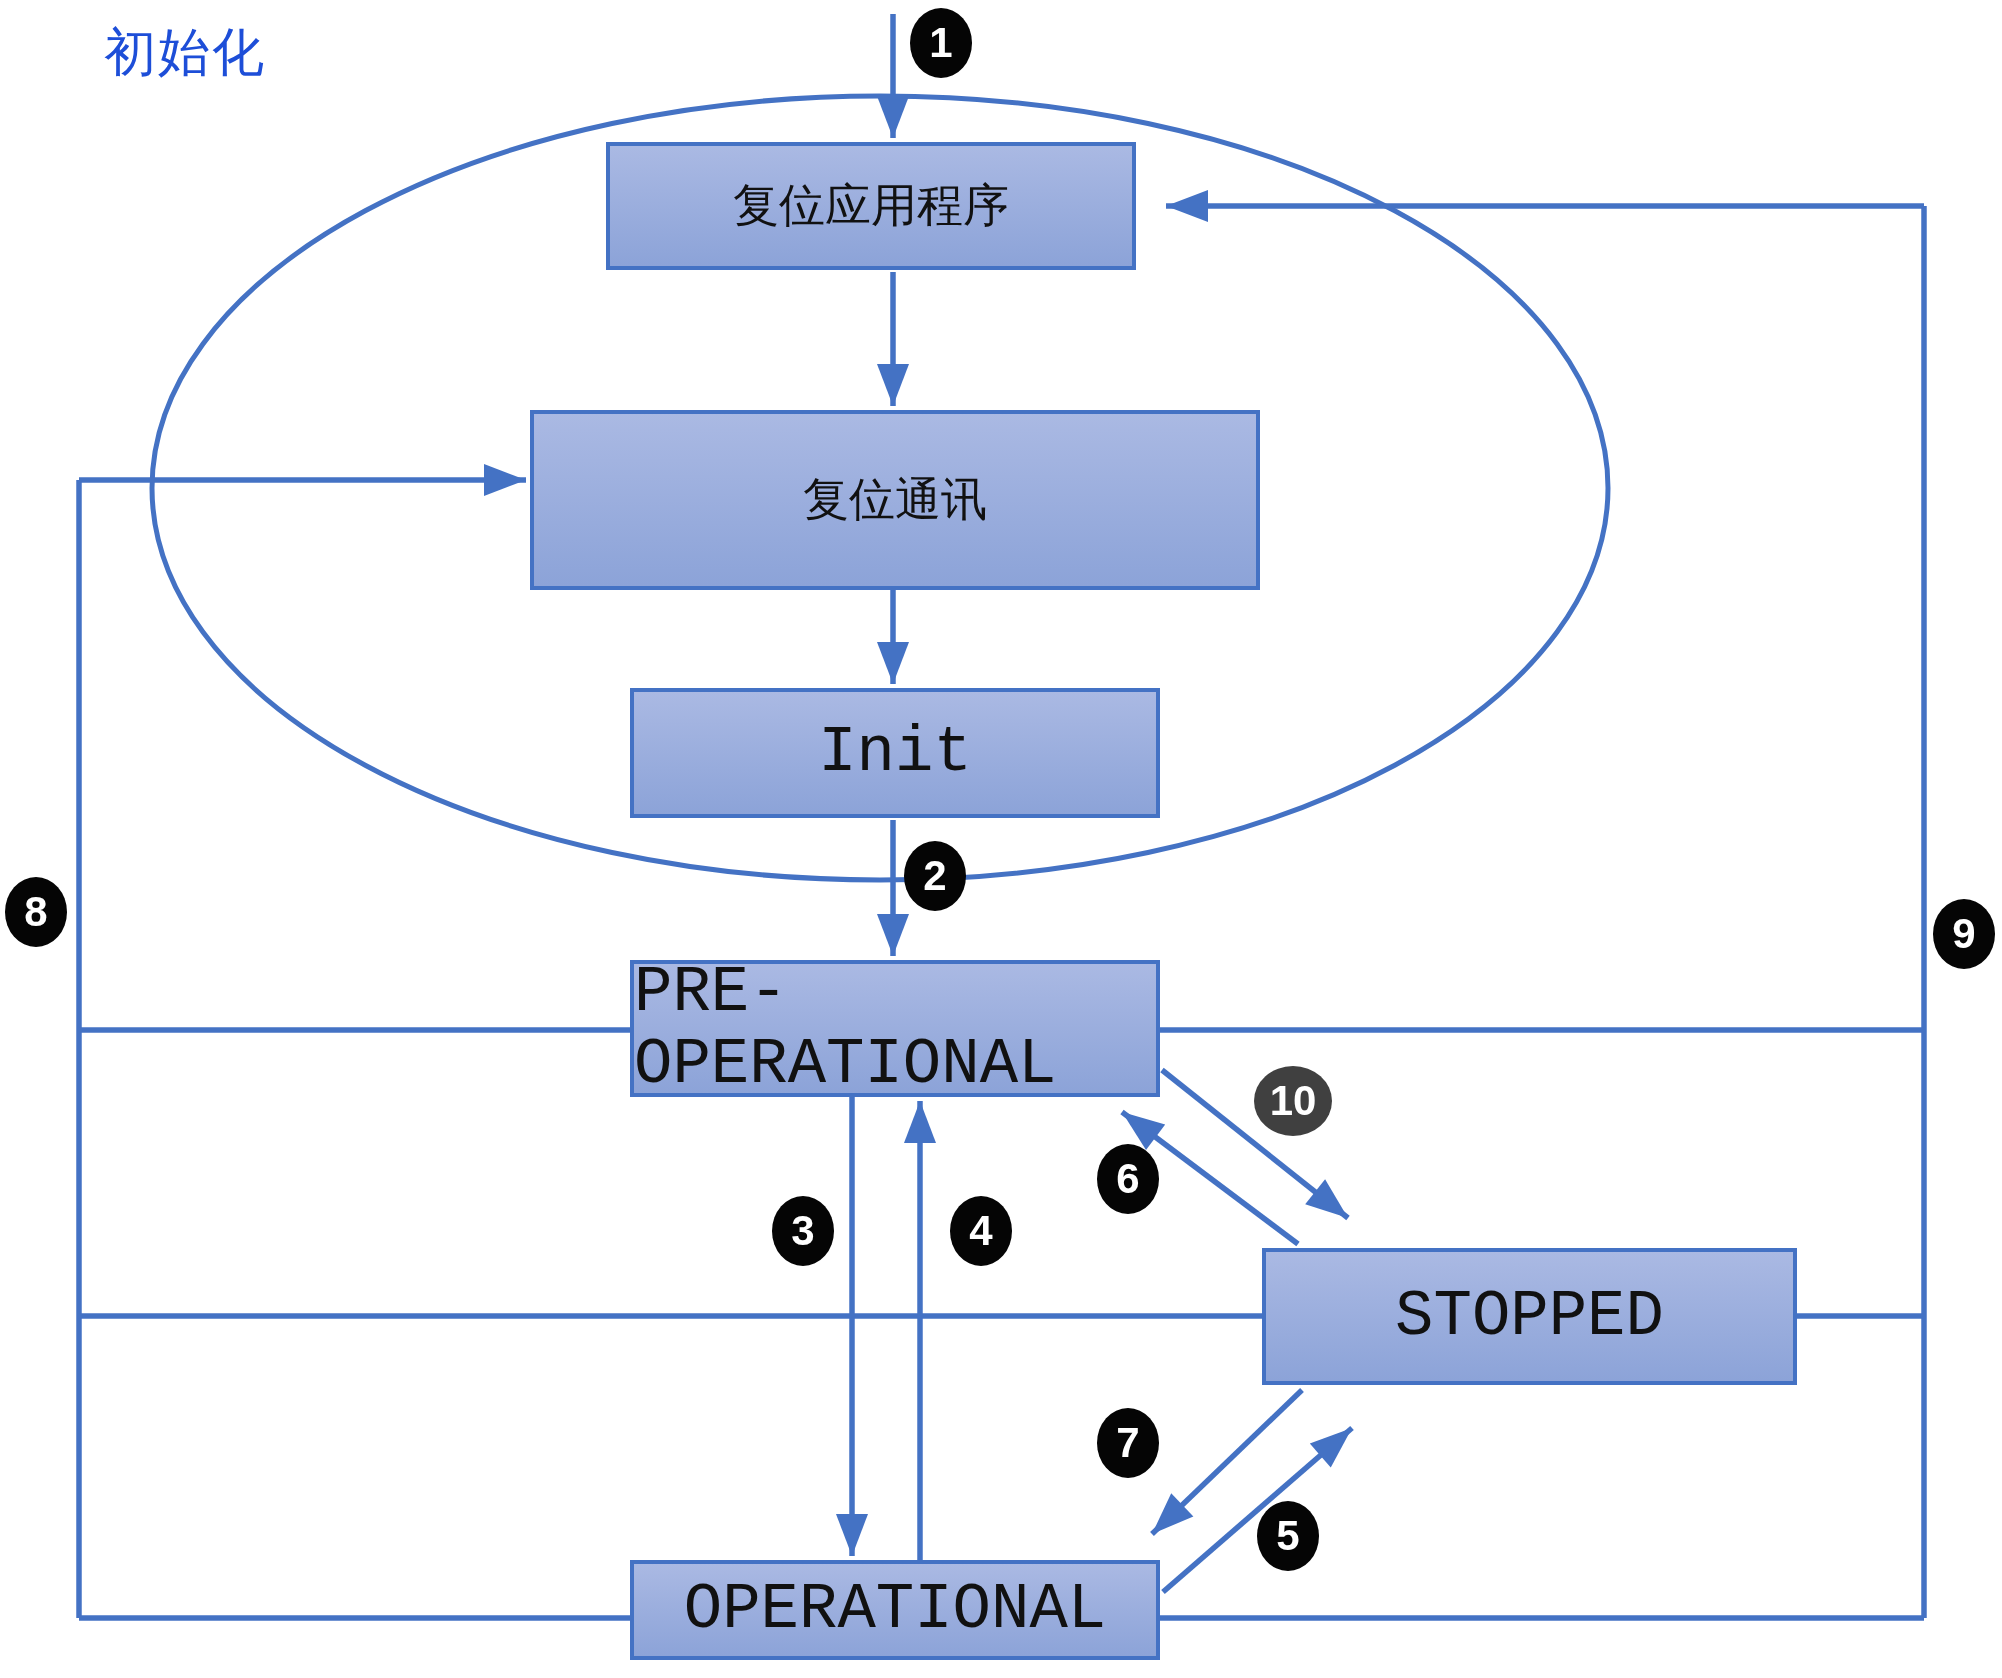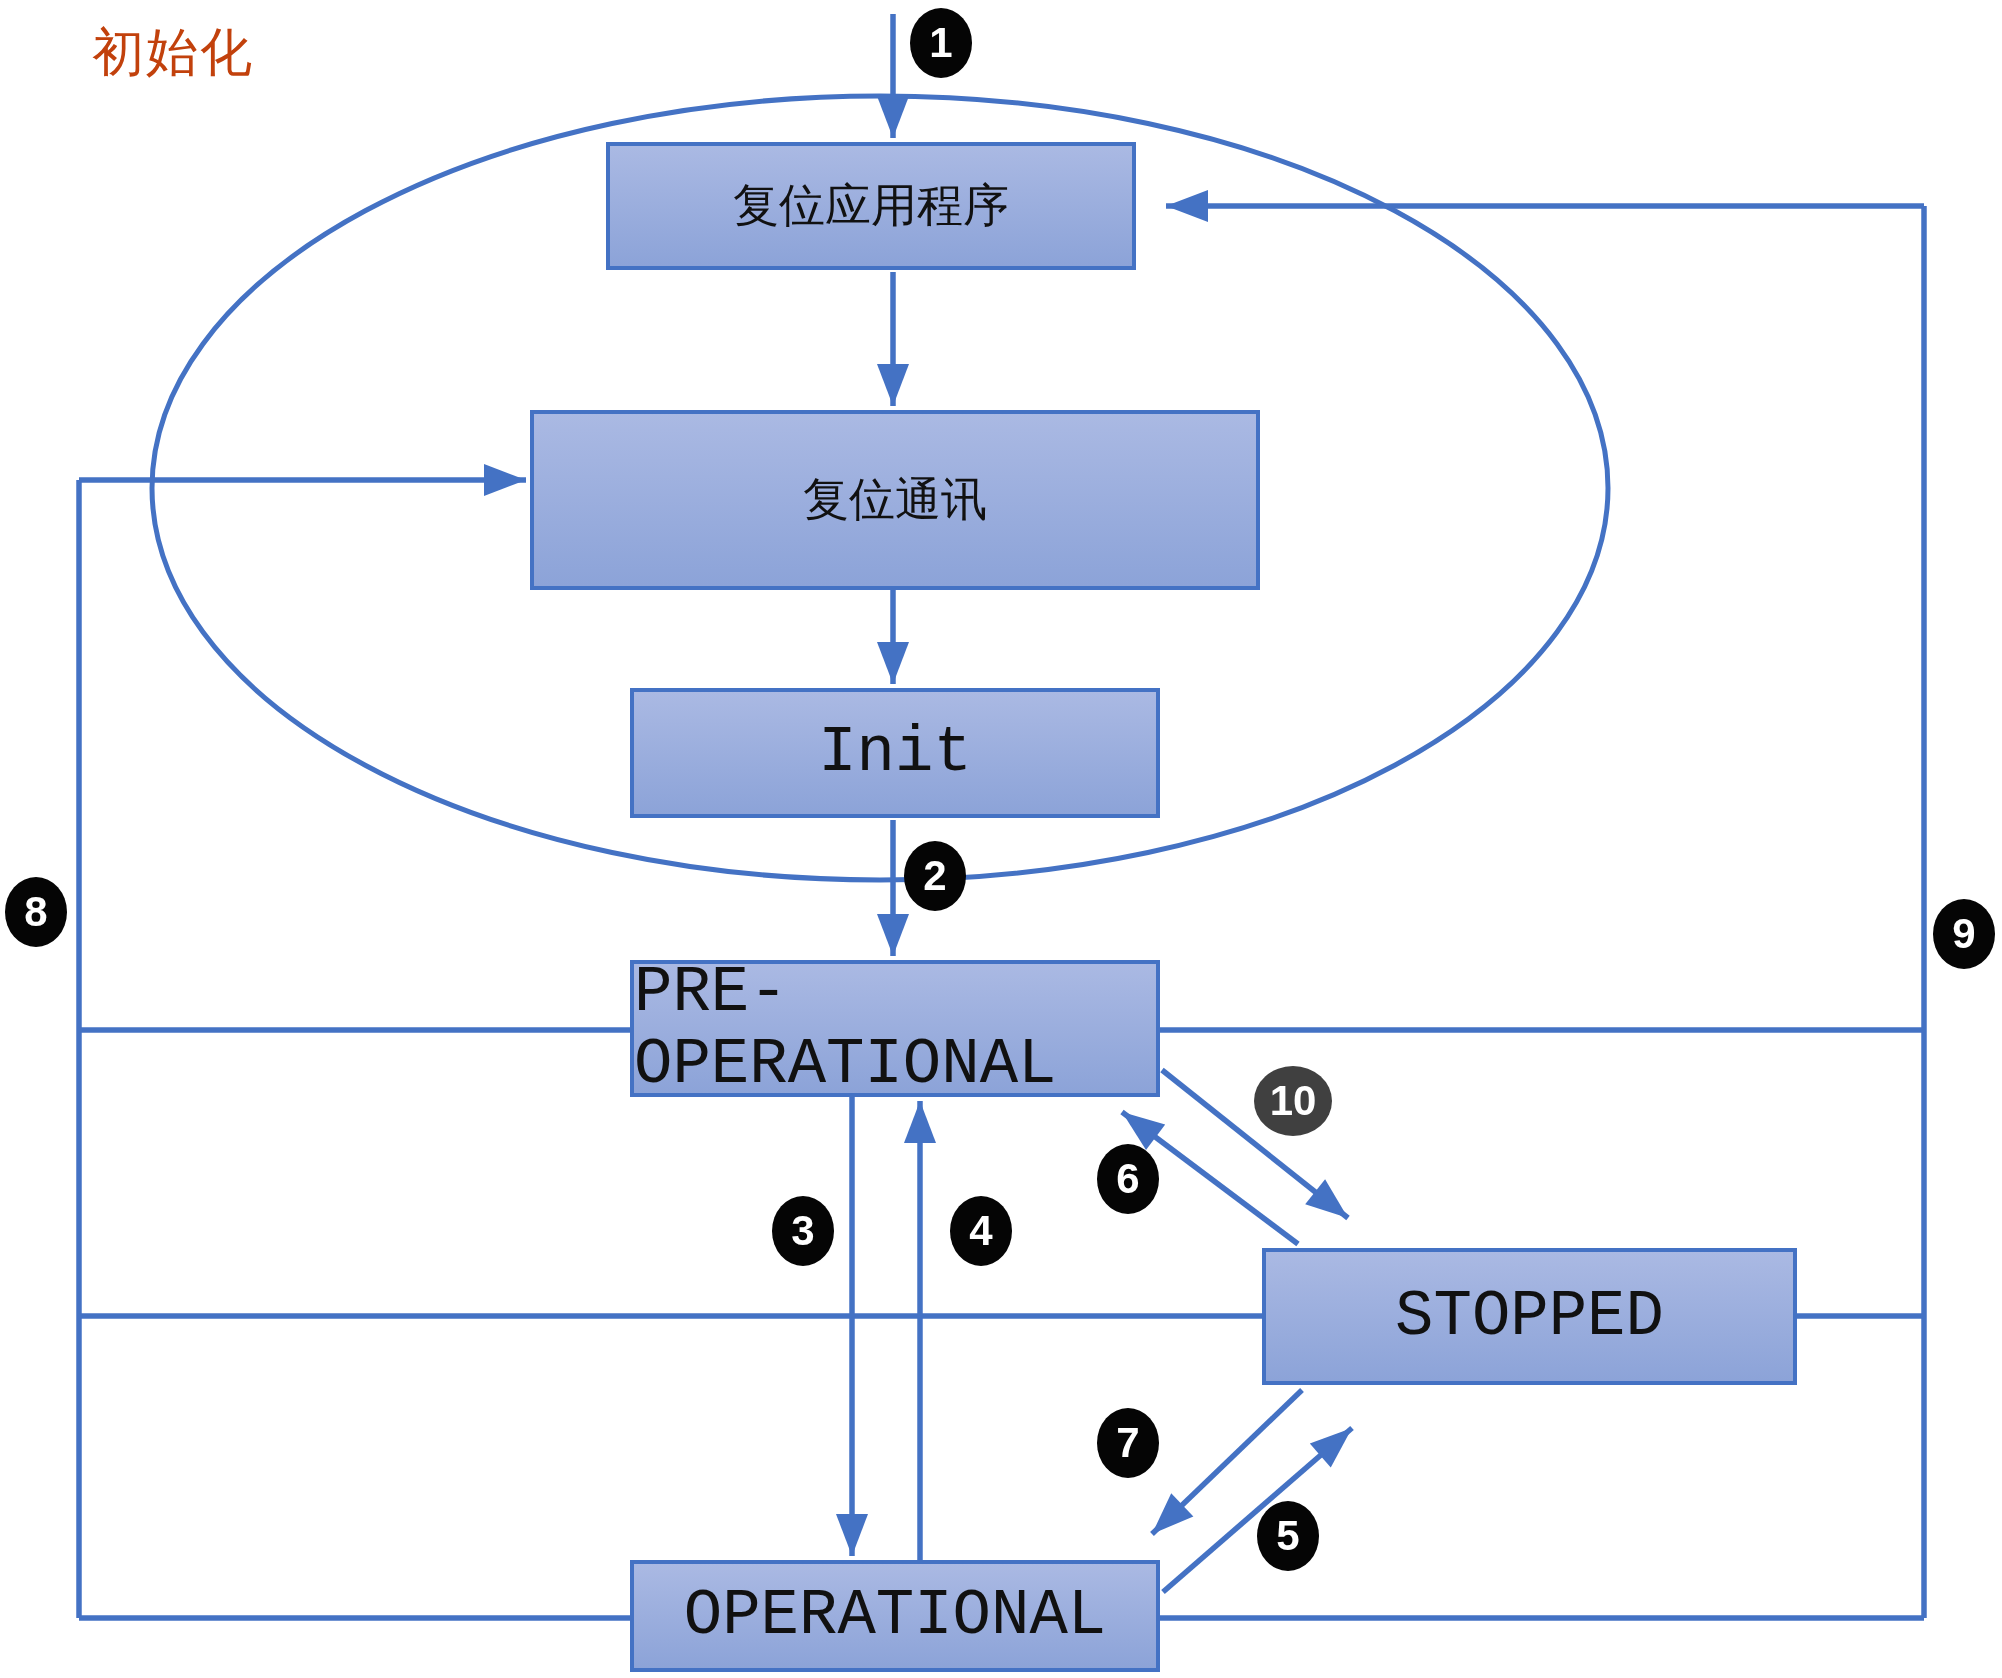--- a/index.html
+++ b/index.html
@@ -65,39 +65,39 @@
         <line x1="1160" y1="1618" x2="1924" y2="1618" stroke="#4472C4" stroke-width="5.5"></line>
         <line x1="852" y1="1097" x2="852" y2="1556" stroke="#4472C4" stroke-width="5.5" marker-end="url(#arrowhead)"></line>
         <line x1="920" y1="1560" x2="920" y2="1101" stroke="#4472C4" stroke-width="5.5" marker-end="url(#arrowhead)"></line>
         <line x1="1298" y1="1244" x2="1122" y2="1112" stroke="#4472C4" stroke-width="5.5" marker-end="url(#arrowhead)"></line>
         <line x1="1162" y1="1070" x2="1348" y2="1218" stroke="#4472C4" stroke-width="5.5" marker-end="url(#arrowhead)"></line>
         <line x1="1163" y1="1592" x2="1352" y2="1428" stroke="#4472C4" stroke-width="5.5" marker-end="url(#arrowhead)"></line>
         <line x1="1302" y1="1390" x2="1152" y2="1534" stroke="#4472C4" stroke-width="5.5" marker-end="url(#arrowhead)"></line>
       </g>
   </svg>
 
-  <div class="diagram-title" style="left: 92px; top: 26px; color: #c2410c;">初始化</div>
+  <div class="diagram-title" style="left: 104px; top: 26px; color: #1d4ed8;">初始化</div>
 
   <div id="nodes-layer">
       <div class="node zh" style="left: 606px; top: 142px; width: 530px; height: 128px; border: 4px solid rgb(68, 114, 196); background: linear-gradient(rgb(170, 185, 227), rgb(140, 163, 216));">
       <span class="node-label">复位应用程序</span>
     </div>
       <div class="node zh" style="left: 530px; top: 410px; width: 730px; height: 180px; border: 4px solid rgb(68, 114, 196); background: linear-gradient(rgb(170, 185, 227), rgb(140, 163, 216));">
       <span class="node-label">复位通讯</span>
     </div>
       <div class="node en" style="left: 630px; top: 688px; width: 530px; height: 130px; border: 4px solid rgb(68, 114, 196); background: linear-gradient(rgb(170, 185, 227), rgb(140, 163, 216));">
       <span class="node-label">Init</span>
     </div>
       <div class="node en" style="left: 630px; top: 960px; width: 530px; height: 137px; border: 4px solid rgb(68, 114, 196); background: linear-gradient(rgb(170, 185, 227), rgb(140, 163, 216));">
       <span class="node-label">PRE-OPERATIONAL</span>
     </div>
       <div class="node en" style="left: 1262px; top: 1248px; width: 535px; height: 137px; border: 4px solid rgb(68, 114, 196); background: linear-gradient(rgb(170, 185, 227), rgb(140, 163, 216));">
       <span class="node-label">STOPPED</span>
     </div>
-      <div class="node en" style="left: 630px; top: 1560px; width: 530px; height: 112px; border: 4px solid rgb(68, 114, 196); background: linear-gradient(rgb(170, 185, 227), rgb(140, 163, 216));">
+      <div class="node en" style="left: 630px; top: 1560px; width: 530px; height: 100px; border: 4px solid rgb(68, 114, 196); background: linear-gradient(rgb(170, 185, 227), rgb(140, 163, 216));">
       <span class="node-label">OPERATIONAL</span>
     </div>
     </div>
   <div id="badges-layer">
       <div class="badge" style="width: 62px; height: 70px; left: 910px; top: 8px; background: rgb(5, 5, 5); color: rgb(255, 255, 255);">
       <span class="badge-label">1</span>
     </div>
       <div class="badge" style="width: 62px; height: 70px; left: 904px; top: 841px; background: rgb(5, 5, 5); color: rgb(255, 255, 255);">
       <span class="badge-label">2</span>
     </div>

